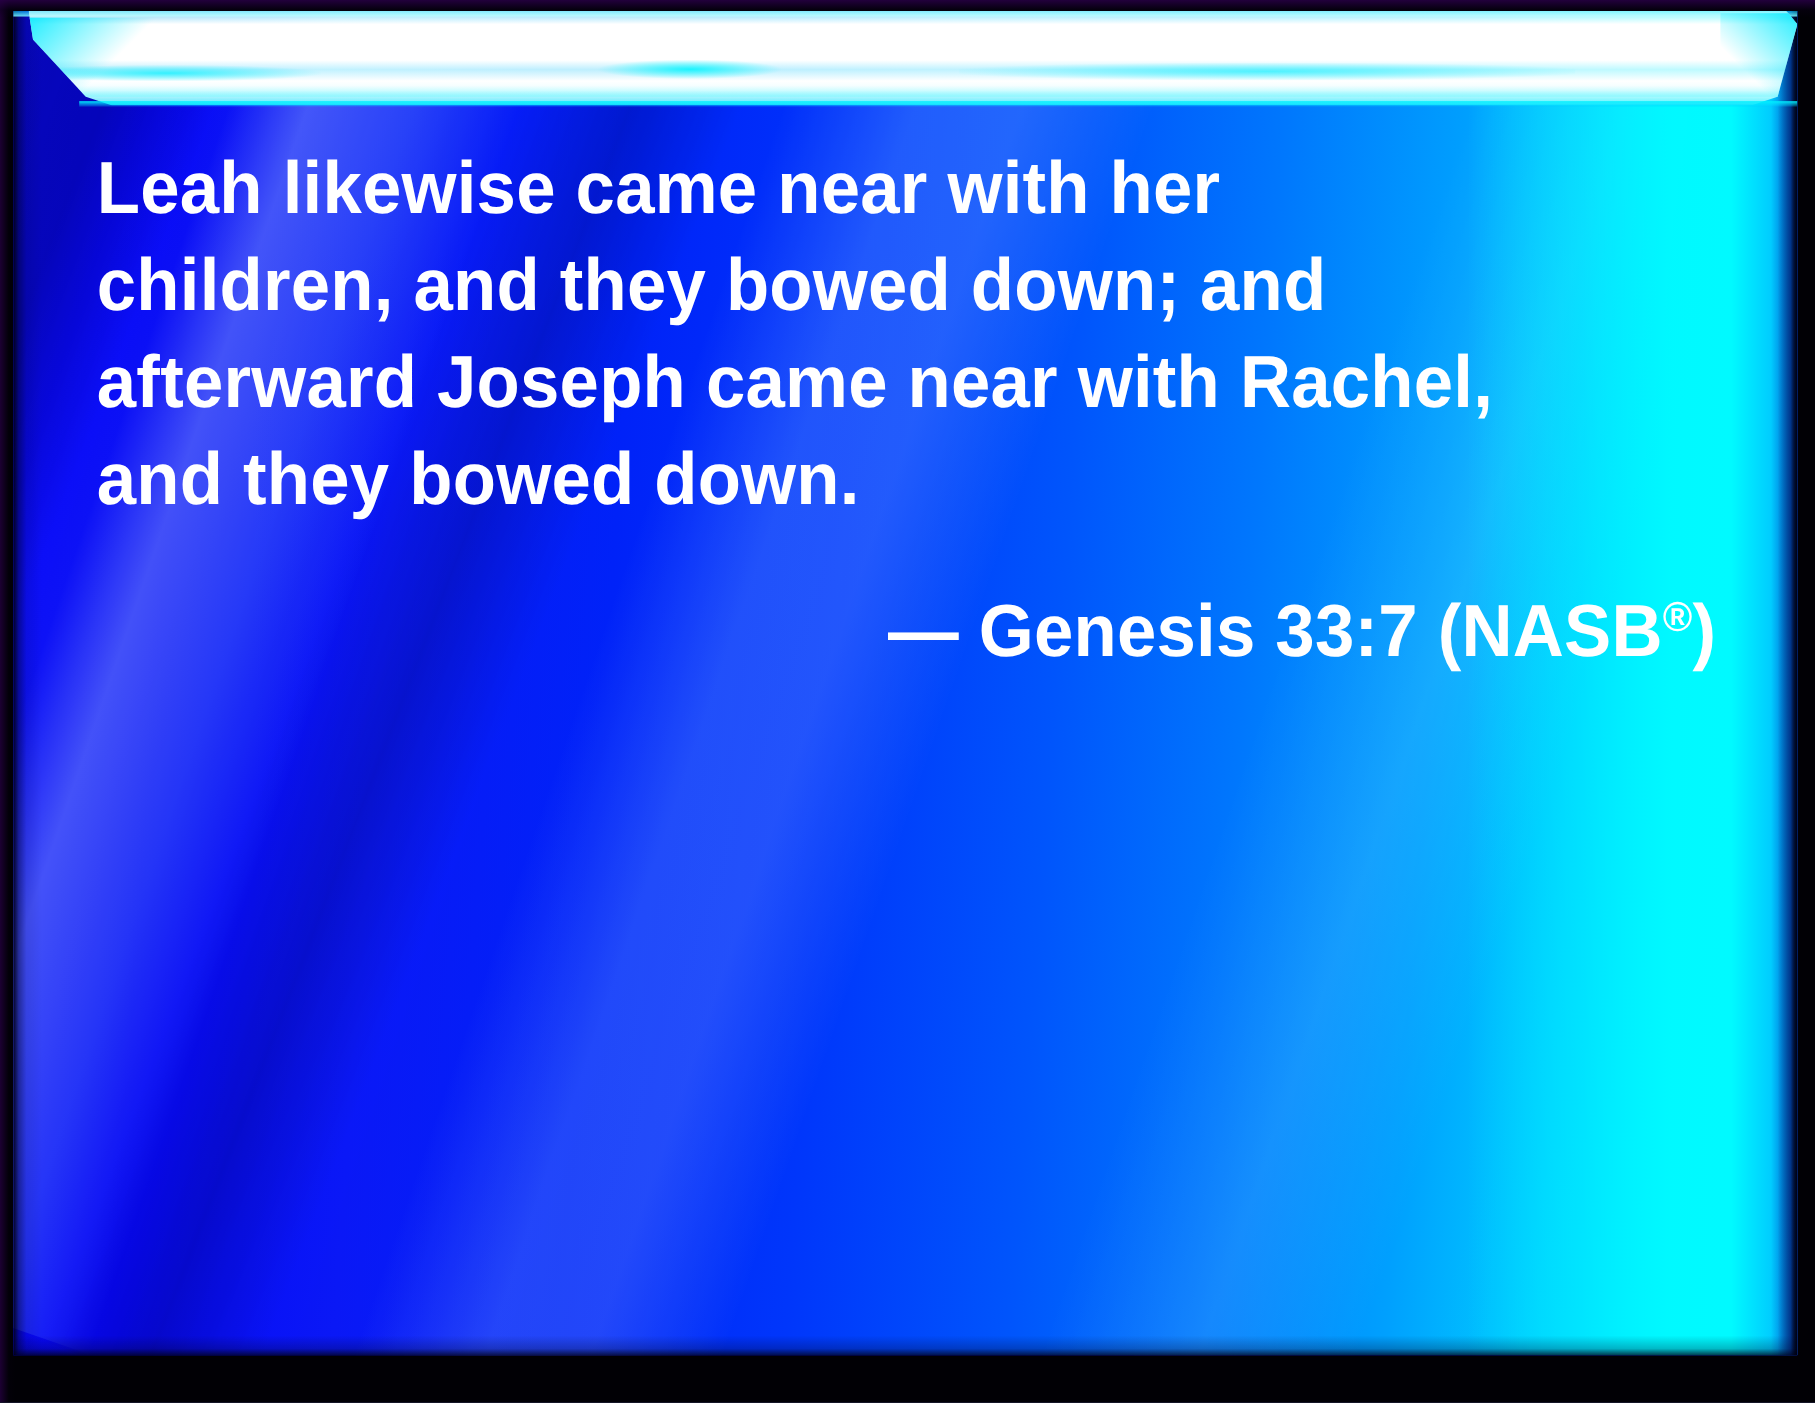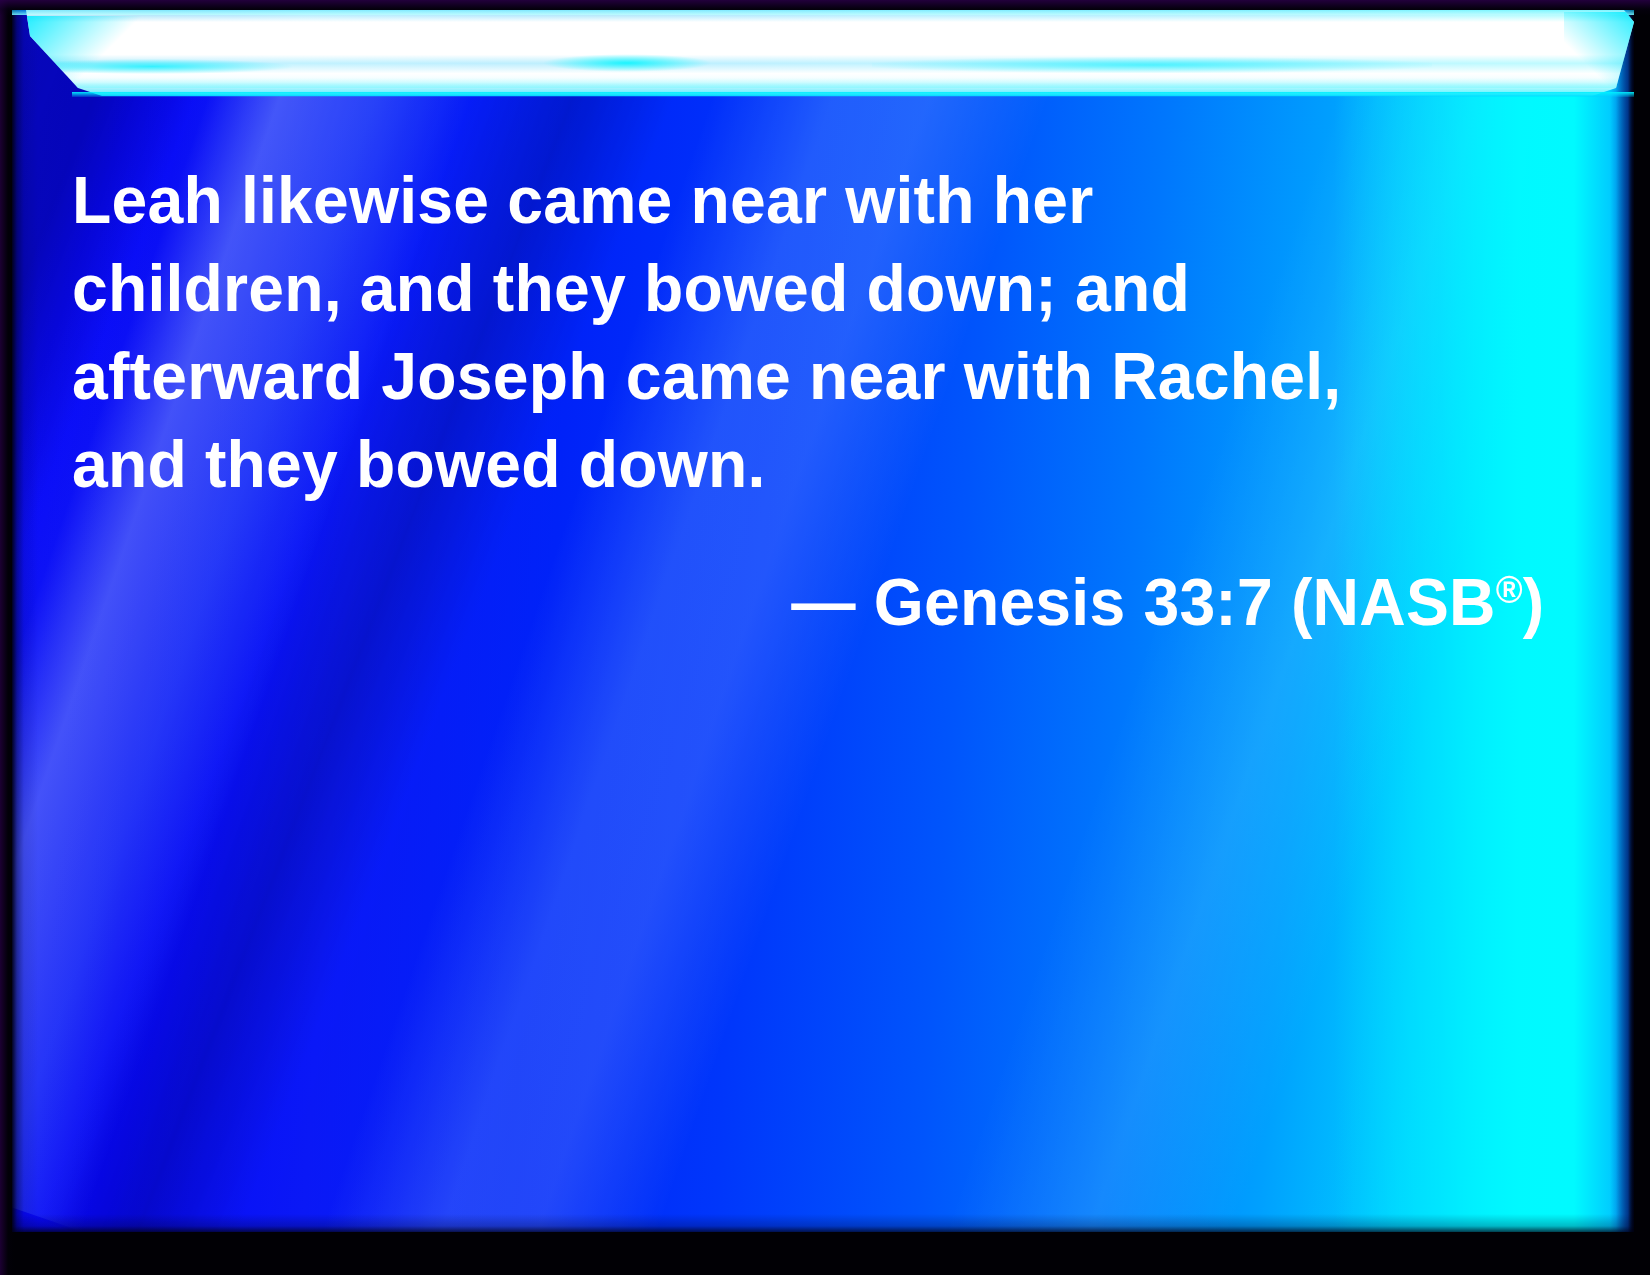--- a/index.html
+++ b/index.html
@@ -229,24 +229,23 @@
     position: absolute;
     left: 60px; top: 82px;
     width: 1562px; height: 5px;
     background: linear-gradient(180deg, rgba(0,240,255,0.95), rgba(0,190,255,0.2));
     pointer-events: none;
   }
 
   
   #verse-block {
     position: absolute;
-    left: 60px;
+    left: 76px;
     top: 118px;
     width: 1480px;
-    margin-top: 28px;
   }
 
   .verse-line,
   #attribution {
     font-family: "Liberation Sans Narrow", "Liberation Sans", "DejaVu Sans Condensed", sans-serif;
     font-weight: bold;
     font-size: 67px;
     line-height: 88px;
     color: #ffffff;
     letter-spacing: 0.2px;

